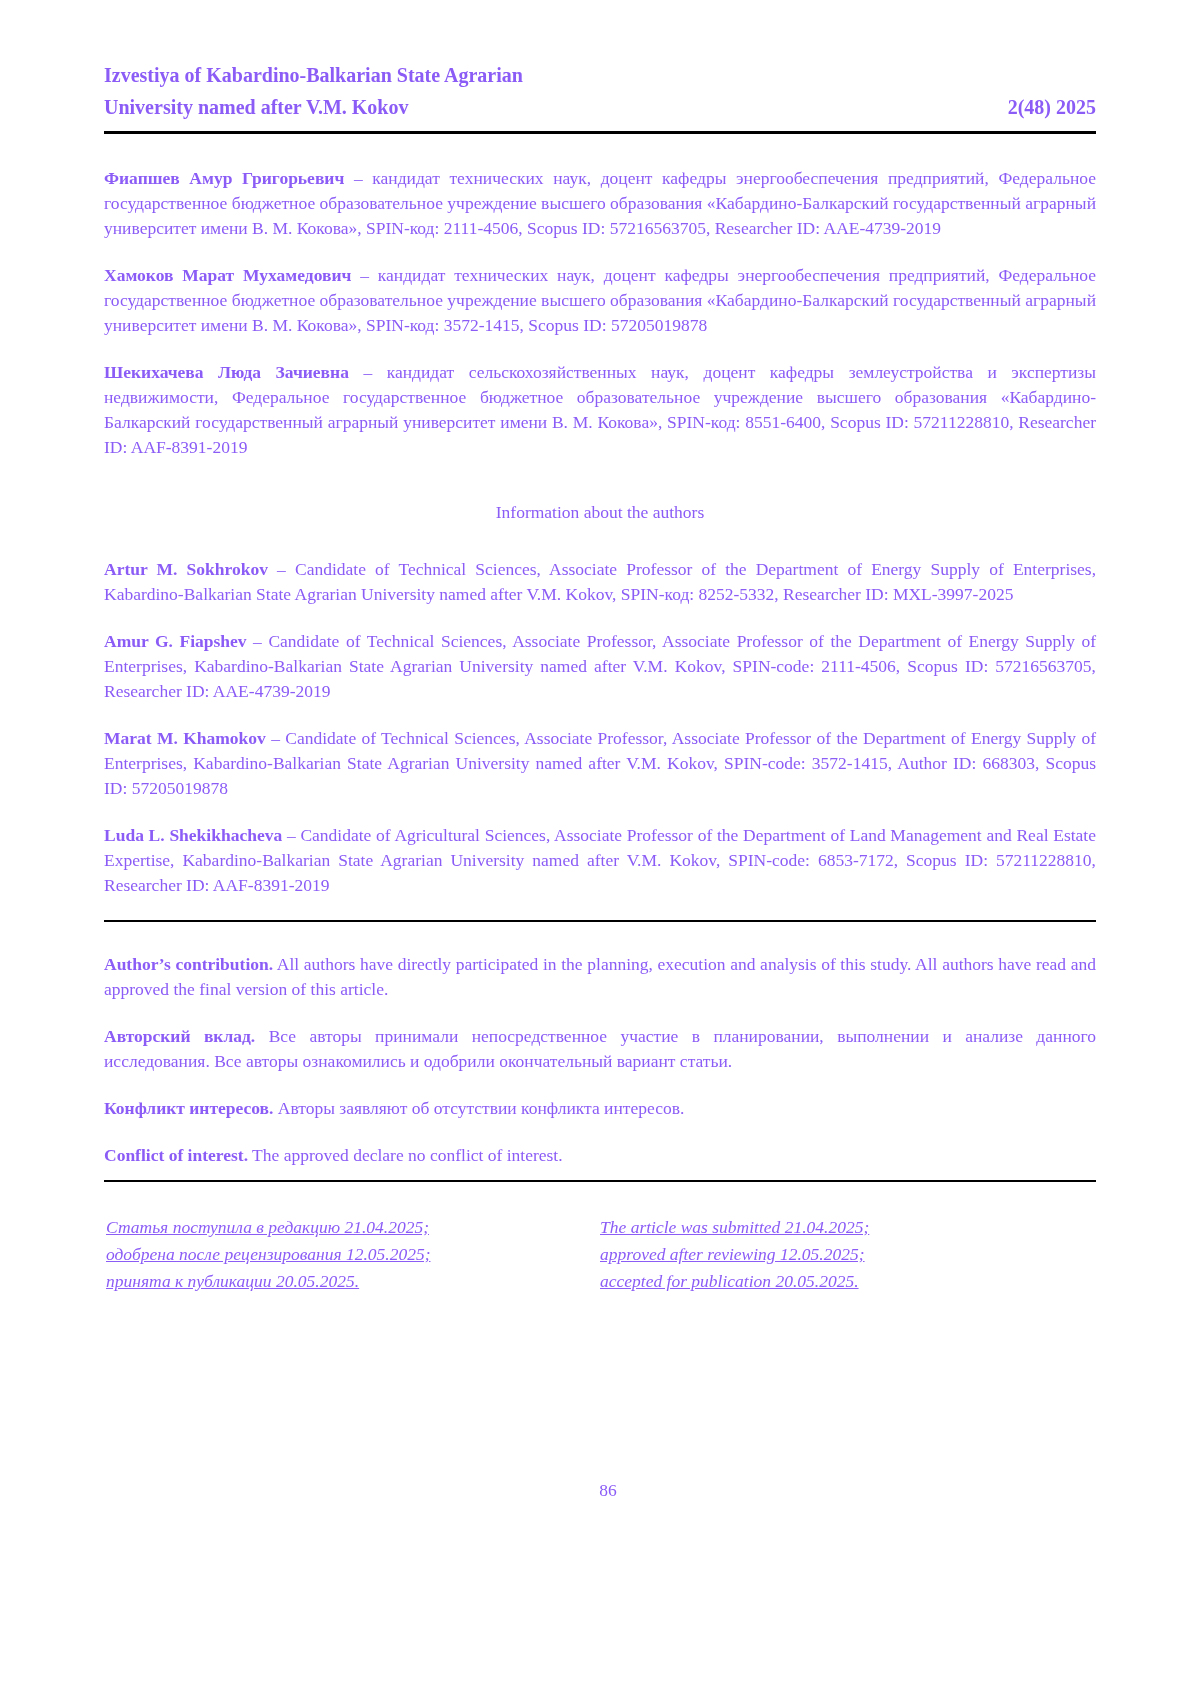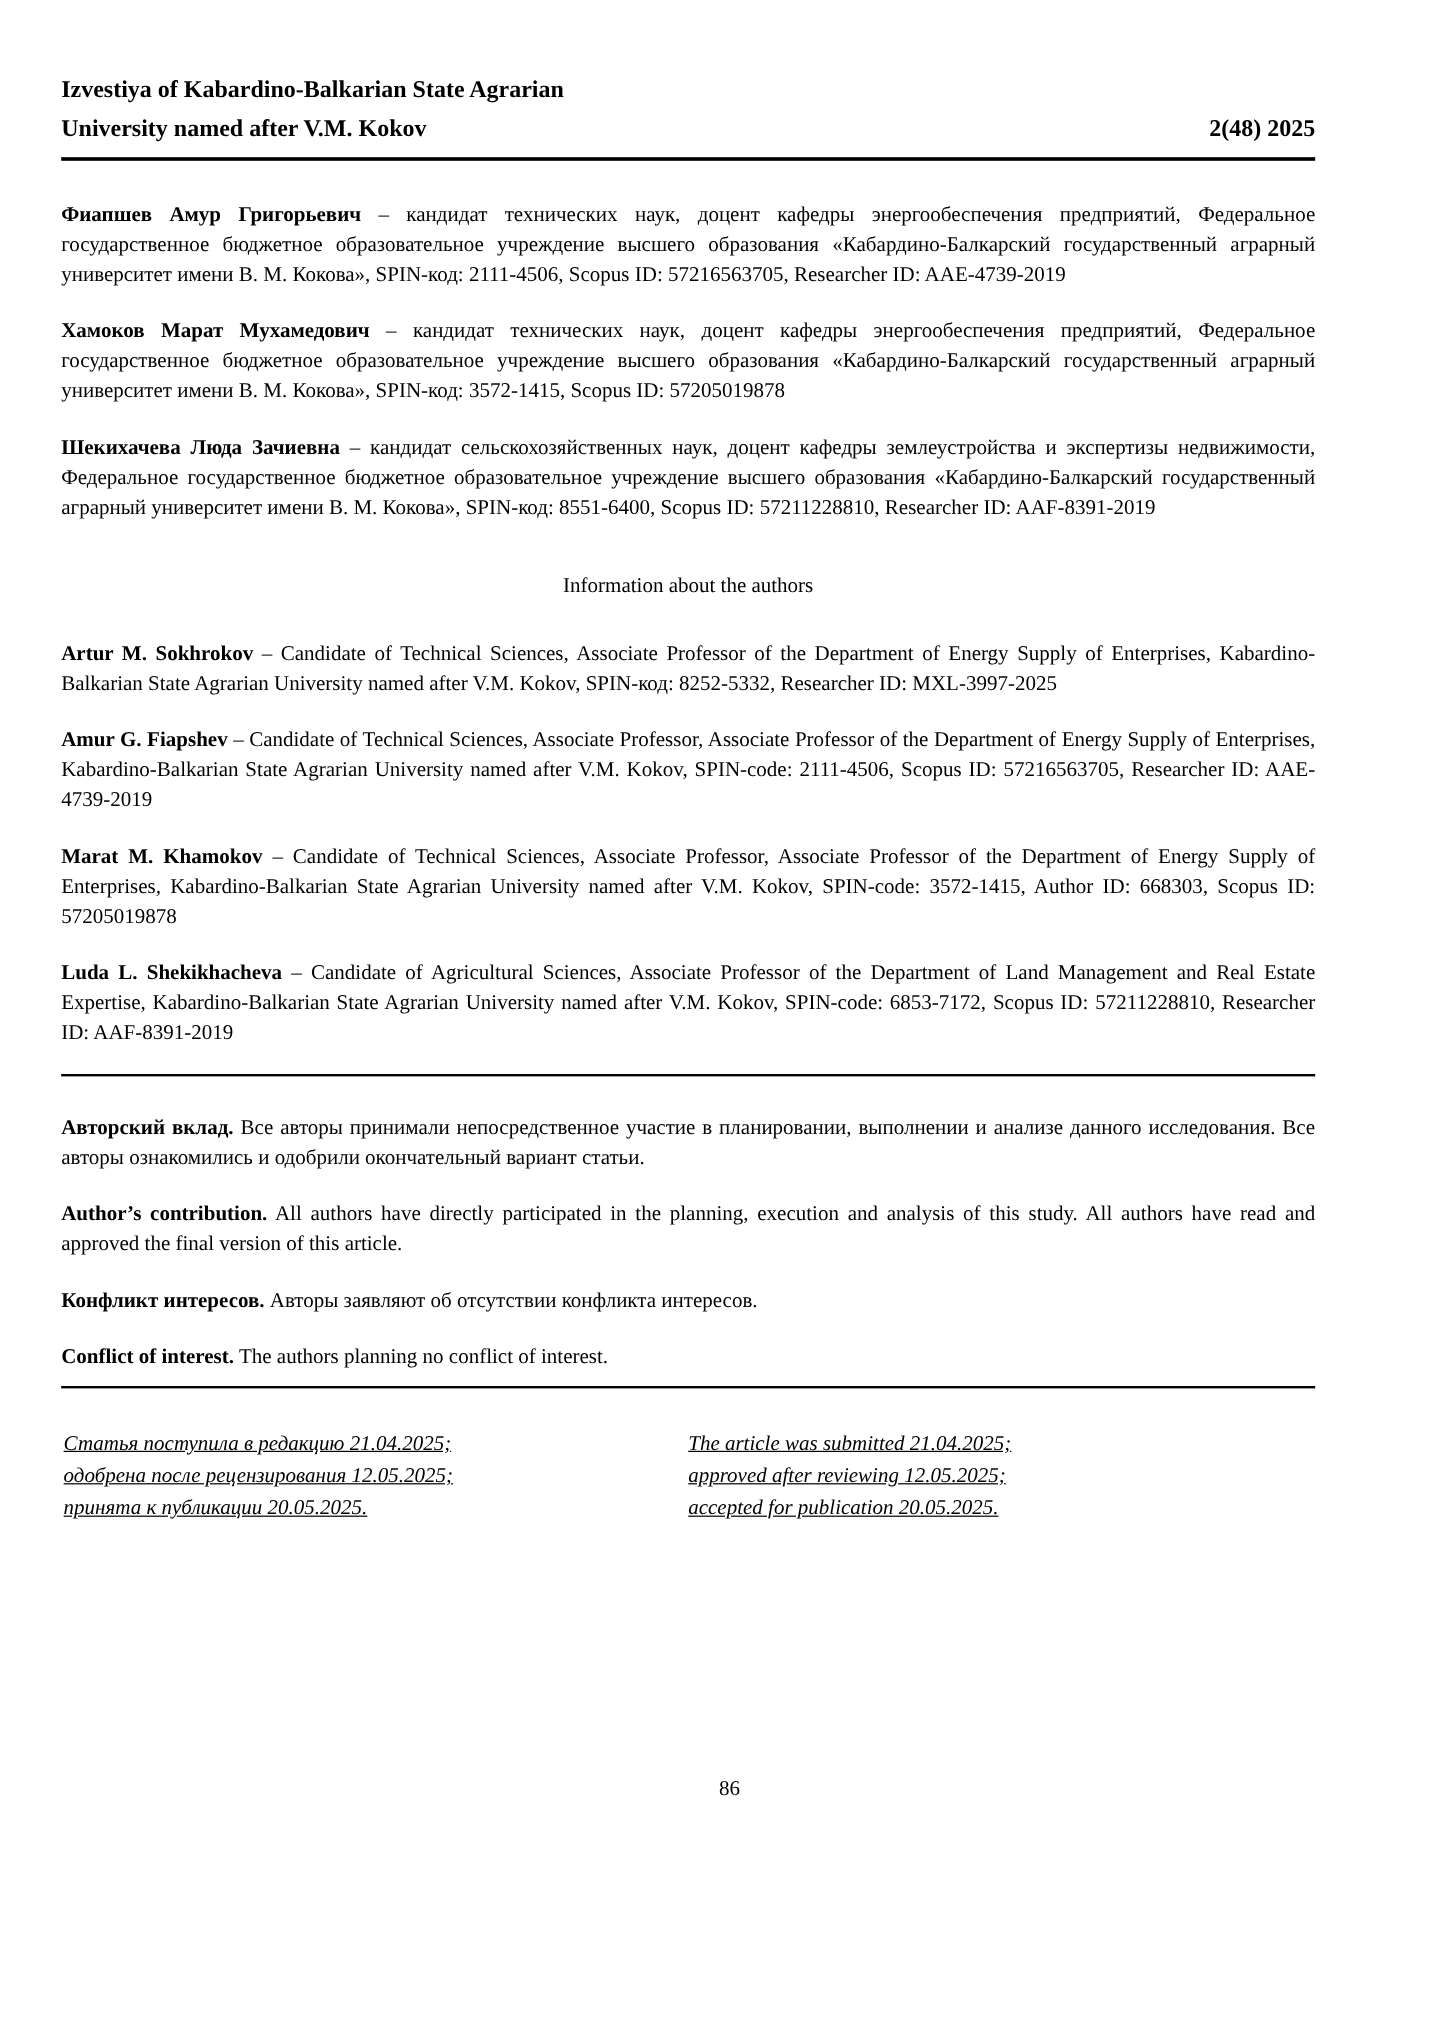--- a/index.html
+++ b/index.html
@@ -7,23 +7,23 @@
     padding: 0;
     background: #ffffff;
   }
   .page {
     position: relative;
     width: 1200px;
     height: 1697px;
     margin: 0 auto;
     background: #ffffff;
     box-sizing: border-box;
-    padding: 60px 104px 0 51px;
+    padding: 60px 104px 0 104px;
     font-family: "Liberation Serif", serif;
-    color: #000000;
+    color: #8b5cf6;
     overflow: hidden;
   }
   
   .header-line1 {
     font-weight: bold;
     font-size: 20px;
     line-height: 30px;
   }
   .header-line2 {
     display: flex;
@@ -147,34 +147,34 @@
 
     <p class="para">
       <b>Luda L. Shekikhacheva</b>
       <span>– Candidate of Agricultural Sciences, Associate Professor of the Department of Land Management and Real Estate Expertise, Kabardino-Balkarian State Agrarian University named after V.M. Kokov, SPIN-code: 6853-7172, Scopus ID: 57211228810, Researcher ID: AAF-8391-2019</span>
     </p>
 
     <div class="rule rule-thin"></div>
 
     <div class="notes-block">
       <p class="para">
+        <b>Author’s contribution.</b>
+        <span>All authors have directly participated in the planning, execution and analysis of this study. All authors have read and approved the final version of this article.</span>
+      </p>
+      <p class="para">
         <b>Авторский вклад.</b>
         <span>Все авторы принимали непосредственное участие в планировании, выполнении и анализе данного исследования. Все авторы ознакомились и одобрили окончательный вариант статьи.</span>
-      </p>
-      <p class="para">
-        <b>Author’s contribution.</b>
-        <span>All authors have directly participated in the planning, execution and analysis of this study. All authors have read and approved the final version of this article.</span>
       </p>
       <p class="para">
         <b>Конфликт интересов.</b>
         <span>Авторы заявляют об отсутствии конфликта интересов.</span>
       </p>
       <p class="para">
         <b>Conflict of interest.</b>
-        <span>The authors planning no conflict of interest.</span>
+        <span>The approved declare no conflict of interest.</span>
       </p>
     </div>
 
     <div class="rule rule-dates"></div>
 
     <div class="dates">
       <div class="dates-col ru">
         <div>Статья поступила в редакцию 21.04.2025;</div>
         <div>одобрена после рецензирования 12.05.2025;</div>
         <div>принята к публикации 20.05.2025.</div>

